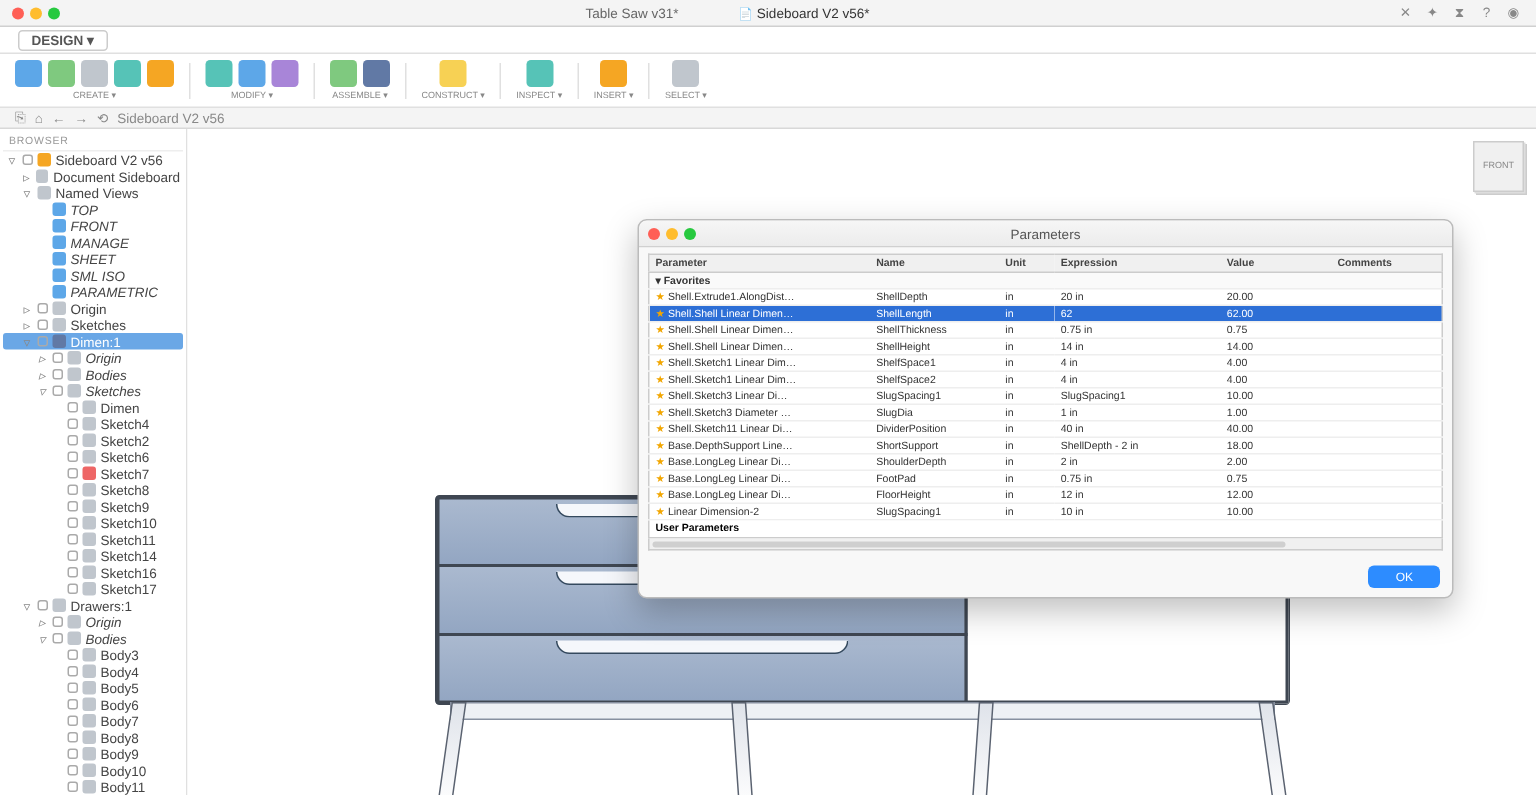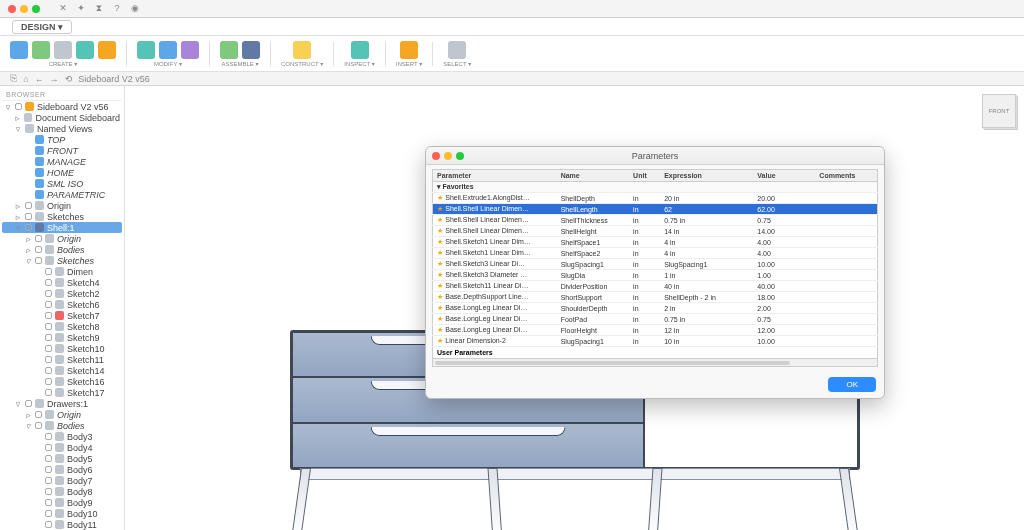--- a/index.html
+++ b/index.html
@@ -58,21 +58,21 @@
 .opening { flex: 1.2; background: #fff; border: 2px solid #3f4752; margin: -1px; }
 .legs { width: 570px; height: 70px; position: relative; }
 .leg { position: absolute; top: -2px; width: 10px; height: 72px; background: linear-gradient(#dfe3ea,#fff); border: 1px solid #5a6270; }
 .leg.l1 { left: 6px; transform: skewX(-8deg); }
 .leg.l2 { left: 200px; transform: skewX(4deg); }
 .leg.l3 { right: 200px; transform: skewX(-4deg); }
 .leg.l4 { right: 6px; transform: skewX(8deg); }
 .apron { position:absolute; left: 10px; right: 10px; top: -2px; height: 12px; background: #eef1f5; border: 1px solid #8790a0; }
 
 
-.dialog { position: absolute; left: 300px; top: 60px; width: 460px; background: #f8f8f8; border: 1px solid #bbb; border-radius: 6px; box-shadow: 0 8px 22px rgba(0,0,0,.25); }
+.dialog { position: absolute; left: 300px; top: 60px; width: 544px; background: #f8f8f8; border: 1px solid #bbb; border-radius: 6px; box-shadow: 0 8px 22px rgba(0,0,0,.25); }
 .dialog .dtitle { height: 18px; display: flex; align-items: center; justify-content: center; position: relative; color: #555; font-size: 8px; background: linear-gradient(#f6f6f6,#ececec); border-bottom: 1px solid #d0d0d0; border-radius: 6px 6px 0 0; }
 .dialog .dtlights { position: absolute; left: 6px; display: flex; gap: 4px; }
 .dialog .dtlights span { width: 8px; height: 8px; border-radius: 50%; display: block; }
 .dbody { padding: 4px 6px; }
 .ptable { width: 100%; border-collapse: collapse; background: #fff; border: 1px solid #ccc; }
 .ptable th { background: #f0f0f0; color: #444; font-size: 7px; font-weight: 600; text-align: left; padding: 2px 4px; border-bottom: 1px solid #ccc; }
 .ptable td { font-size: 7px; color: #333; padding: 1px 4px; border-bottom: 1px solid #eee; white-space: nowrap; overflow: hidden; text-overflow: ellipsis; }
 .ptable td.star::before { content: "★"; color: #f2a600; margin-right: 2px; font-size: 7px; }
 .ptable tr.fav td { background: #fafafa; font-weight: 600; }
 .ptable tr.sel td { background: #2d6fd6; color: #fff; }
@@ -93,20 +93,24 @@
 </style>
 </head>
 <body>
 
 <div class="titlebar">
   <div class="tlights">
     <span style="background:#ff5f56"></span>
     <span style="background:#ffbd2e"></span>
     <span style="background:#27c93f"></span>
   </div>
+  <div class="tabwrap">
+    <div class="tab">Table Saw v31*</div>
+    <div class="tab active">Sideboard V2 v56*</div>
+  </div>
   <div class="right-icons">
     <span>✕</span>
     <span>✦</span>
     <span>⧗</span>
     <span>?</span>
     <span>◉</span>
   </div>
 </div>
 
 <div class="menubar">
@@ -211,21 +215,21 @@
           <span>FRONT</span>
         </div>
         <div class="row indent2">
           <span class="exp"></span>
           <span class="ico ic-blue"></span>
           <span>MANAGE</span>
         </div>
         <div class="row indent2">
           <span class="exp"></span>
           <span class="ico ic-blue"></span>
-          <span>HOME</span>
+          <span>SHEET</span>
         </div>
         <div class="row indent2">
           <span class="exp"></span>
           <span class="ico ic-blue"></span>
           <span>SML ISO</span>
         </div>
         <div class="row indent2">
           <span class="exp"></span>
           <span class="ico ic-blue"></span>
           <span>PARAMETRIC</span>
@@ -239,21 +243,21 @@
         <div class="row indent1">
           <span class="exp">▹</span>
           <span class="vis"></span>
           <span class="ico ic-grey"></span>
           <span>Sketches</span>
         </div>
         <div class="row indent1 sel">
           <span class="exp">▿</span>
           <span class="vis"></span>
           <span class="ico ic-navy"></span>
-          <span>Shell:1</span>
+          <span>Dimen:1</span>
         </div>
         <div class="row indent2">
           <span class="exp">▹</span>
           <span class="vis"></span>
           <span class="ico ic-grey"></span>
           <span>Origin</span>
         </div>
         <div class="row indent2">
           <span class="exp">▹</span>
           <span class="vis"></span>

